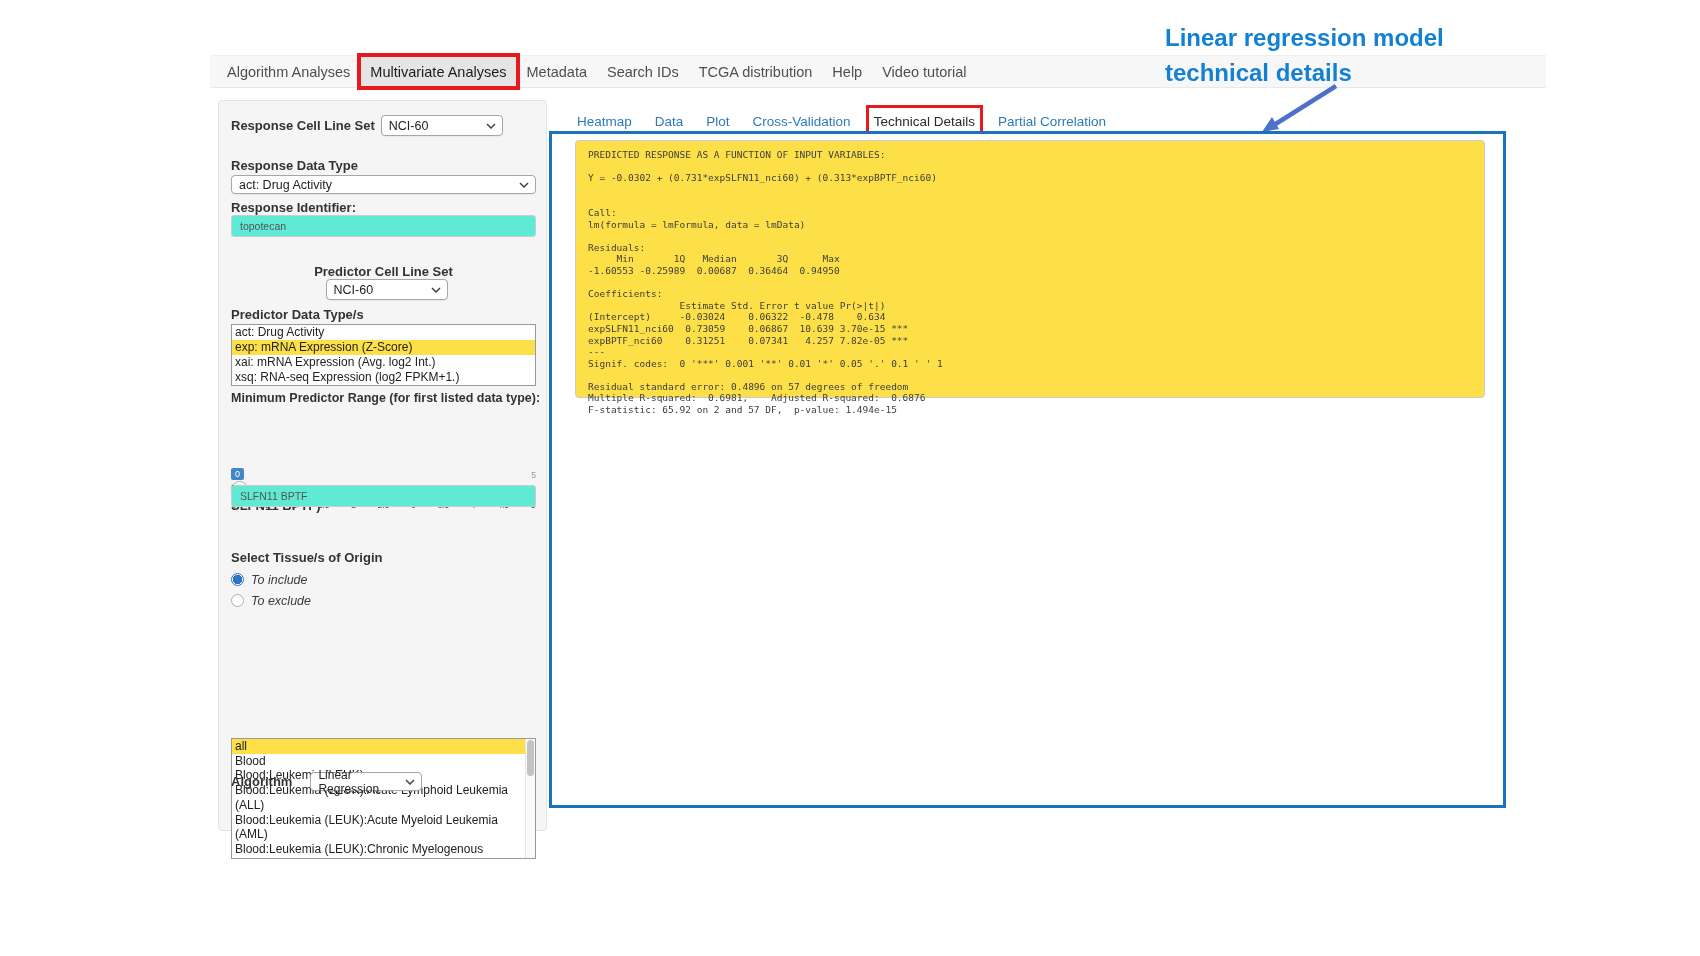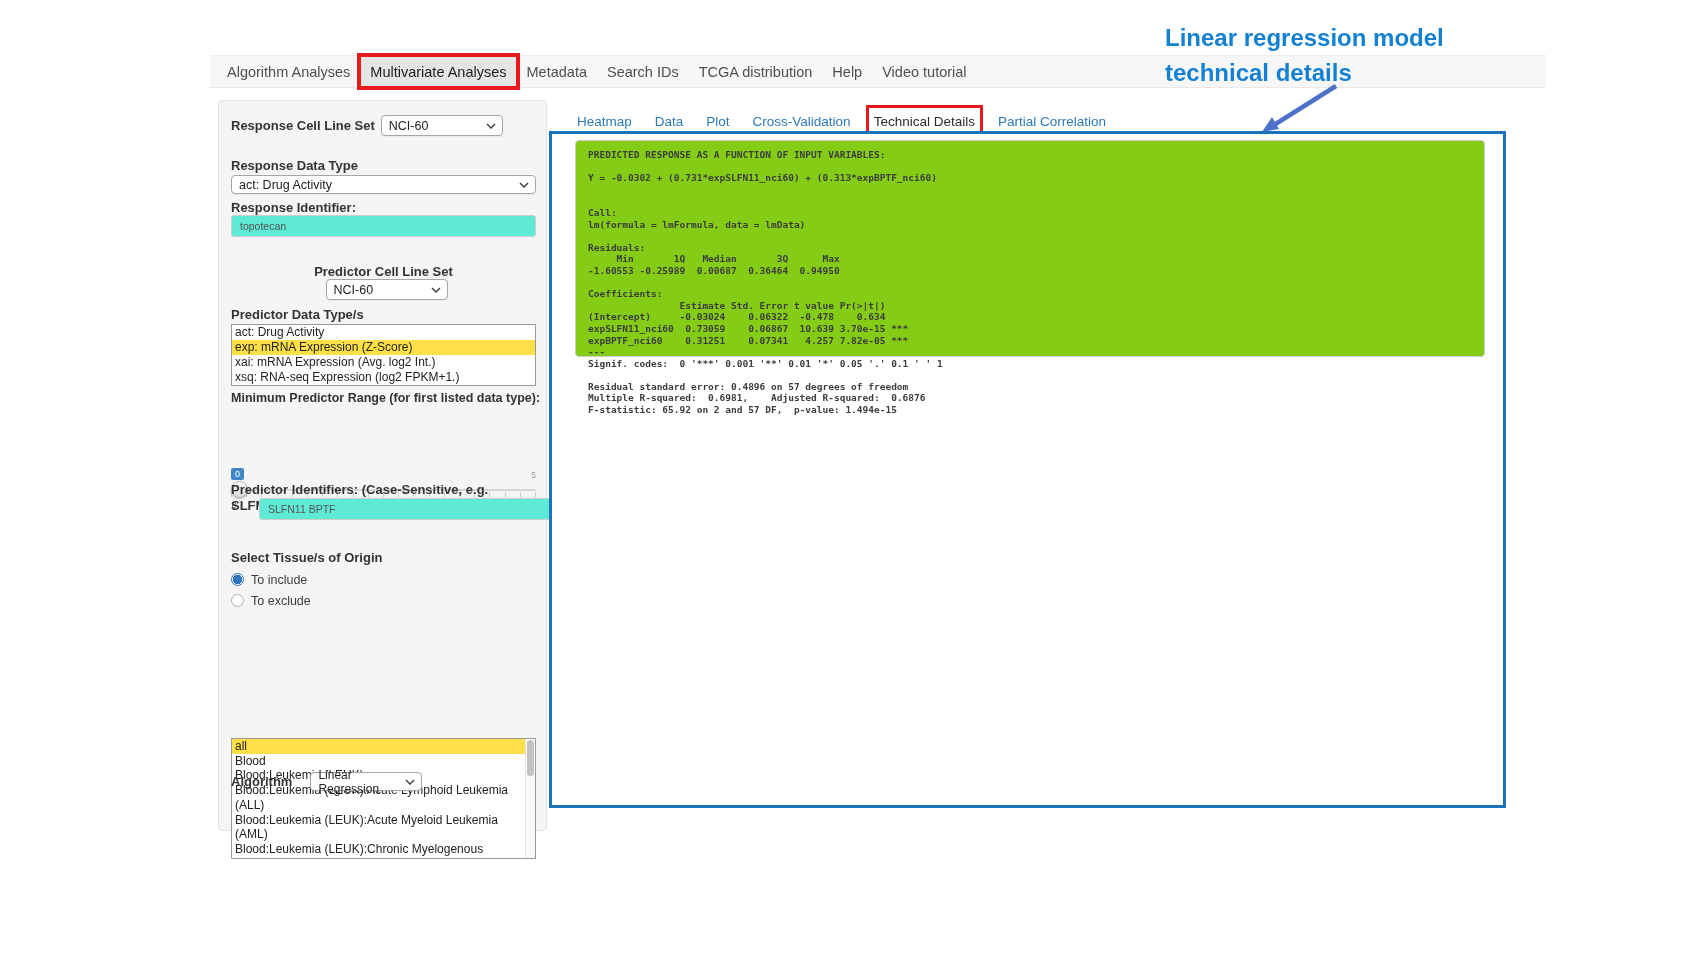--- a/index.html
+++ b/index.html
@@ -55,32 +55,32 @@
   .sl-handle { position:absolute; left:0; top:13px; width:17px; height:17px; border-radius:50%;
                background:linear-gradient(#fdfdfd,#d8d8d8); border:1px solid #b3b3b3;
                box-shadow:0 1px 2px rgba(0,0,0,0.25); cursor:pointer; }
   .sl-labels { position:absolute; left:3px; right:3px; top:32px; height:10px; }
   .sl-labels span { position:absolute; transform:translateX(-50%); font-size:8.5px; color:#555; }
 
   
   .radio-row { display:flex; align-items:center; height:21px; cursor:pointer; }
   .radio { width:13px; height:13px; border-radius:50%; border:1px solid #b0b0b0; background:#fff; margin-right:7px; position:relative; }
   .radio.on { border-color:#2f74c0; background:radial-gradient(circle at 50% 50%, #2f74c0 0 4.5px, #fff 5px); }
-  .radio-lbl { font-size:12.5px; color:#3c3c3c; }
+  .radio-lbl { font-size:12.5px; color:#3c3c3c;font-style:italic; }
 
   
   .tabs { position:absolute; left:577px; top:109px; display:flex; gap:23px; align-items:center; height:24px; }
   .tab { position:relative; font-size:13.5px; color:#2d7ab9; cursor:pointer; white-space:nowrap; }
   .tab.active { color:#2b2b2b; }
   .tab .red-outline { inset:-9px -8px; border-width:3.5px; }
 
   .blue-box { position:absolute; left:549px; top:131px; width:957px; height:677px;
               border:3.5px solid #1a73bb; background:#fff; }
-  .out-box { position:absolute; left:575px; top:140px; width:910px; height:217px;
-             background:#84cc16; border:1px solid #ccc; border-radius:4px; padding:8px 12px;font-weight:bold; }
+  .out-box { position:absolute; left:575px; top:140px; width:910px; height:258px;
+             background:#fde047; border:1px solid #ccc; border-radius:4px; padding:8px 12px; }
   .out-box pre { font-family:"DejaVu Sans Mono", monospace; font-size:9.5px; line-height:11.6px; color:#3d3d3d; }
 </style>
 </head>
 <body>
 
 <div id="page">
 
   <div class="navbar">
     <div class="nav-item">Algorithm Analyses</div>
     <div class="nav-item active">
@@ -160,21 +160,21 @@
         <span style="left:50%">2.5</span>
         <span style="left:60%">3</span>
         <span style="left:70%">3.5</span>
         <span style="left:80%">4</span>
         <span style="left:90%">4.5</span>
         <span style="left:100%">5</span>
       </div>
     </div>
 
     <div class="sb lbl" style="top:358px; line-height:16px;margin-top:23px;">Predictor Identifiers: (Case-Sensitive, e.g. SLFN11 BPTF)</div>
-    <input class="sb txt-input" style="top: 397px; margin-left: 28px;" value="SLFN11 BPTF">
+    <input class="sb txt-input" style="top: 384px;" value="SLFN11 BPTF">
 
     <div class="sb lbl" style="top:449px;">Select Tissue/s of Origin</div>
     <div class="sb radio-row" style="top:468px;">
       <span class="radio on"></span>
       <span class="radio-lbl">To include</span>
     </div>
     <div class="sb radio-row" style="top:489px;">
       <span class="radio"></span>
       <span class="radio-lbl">To exclude</span>
     </div>

